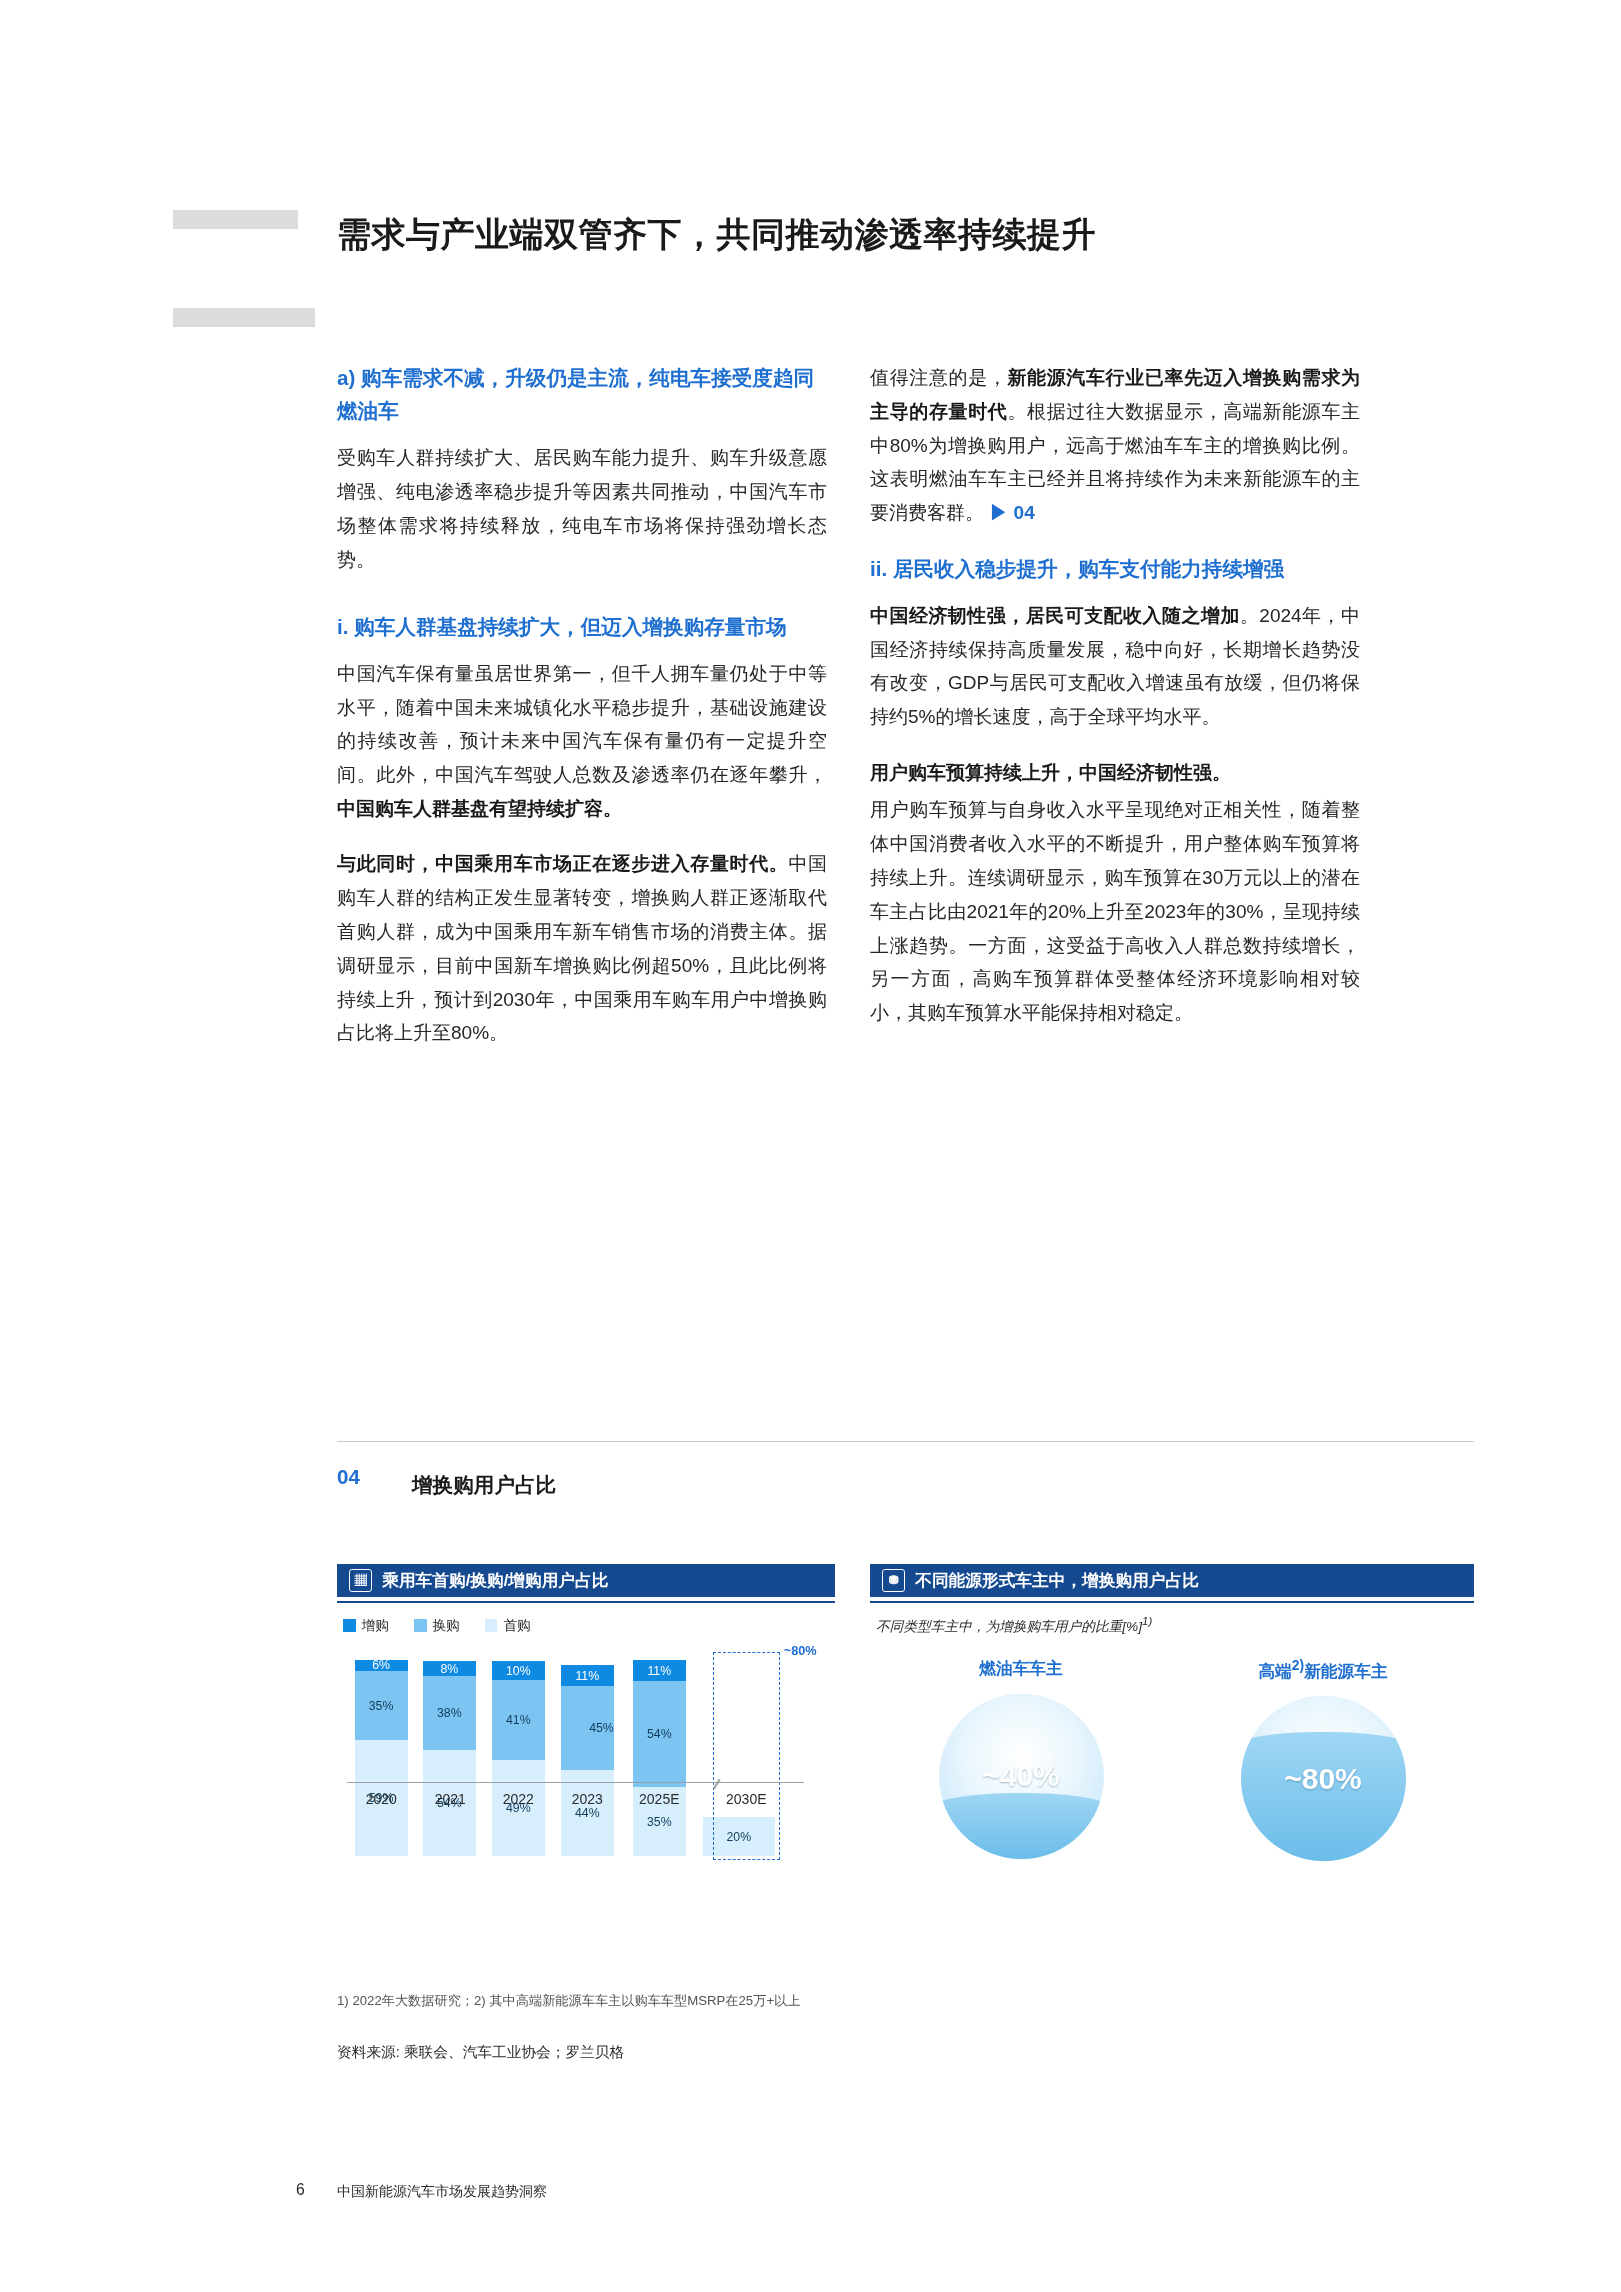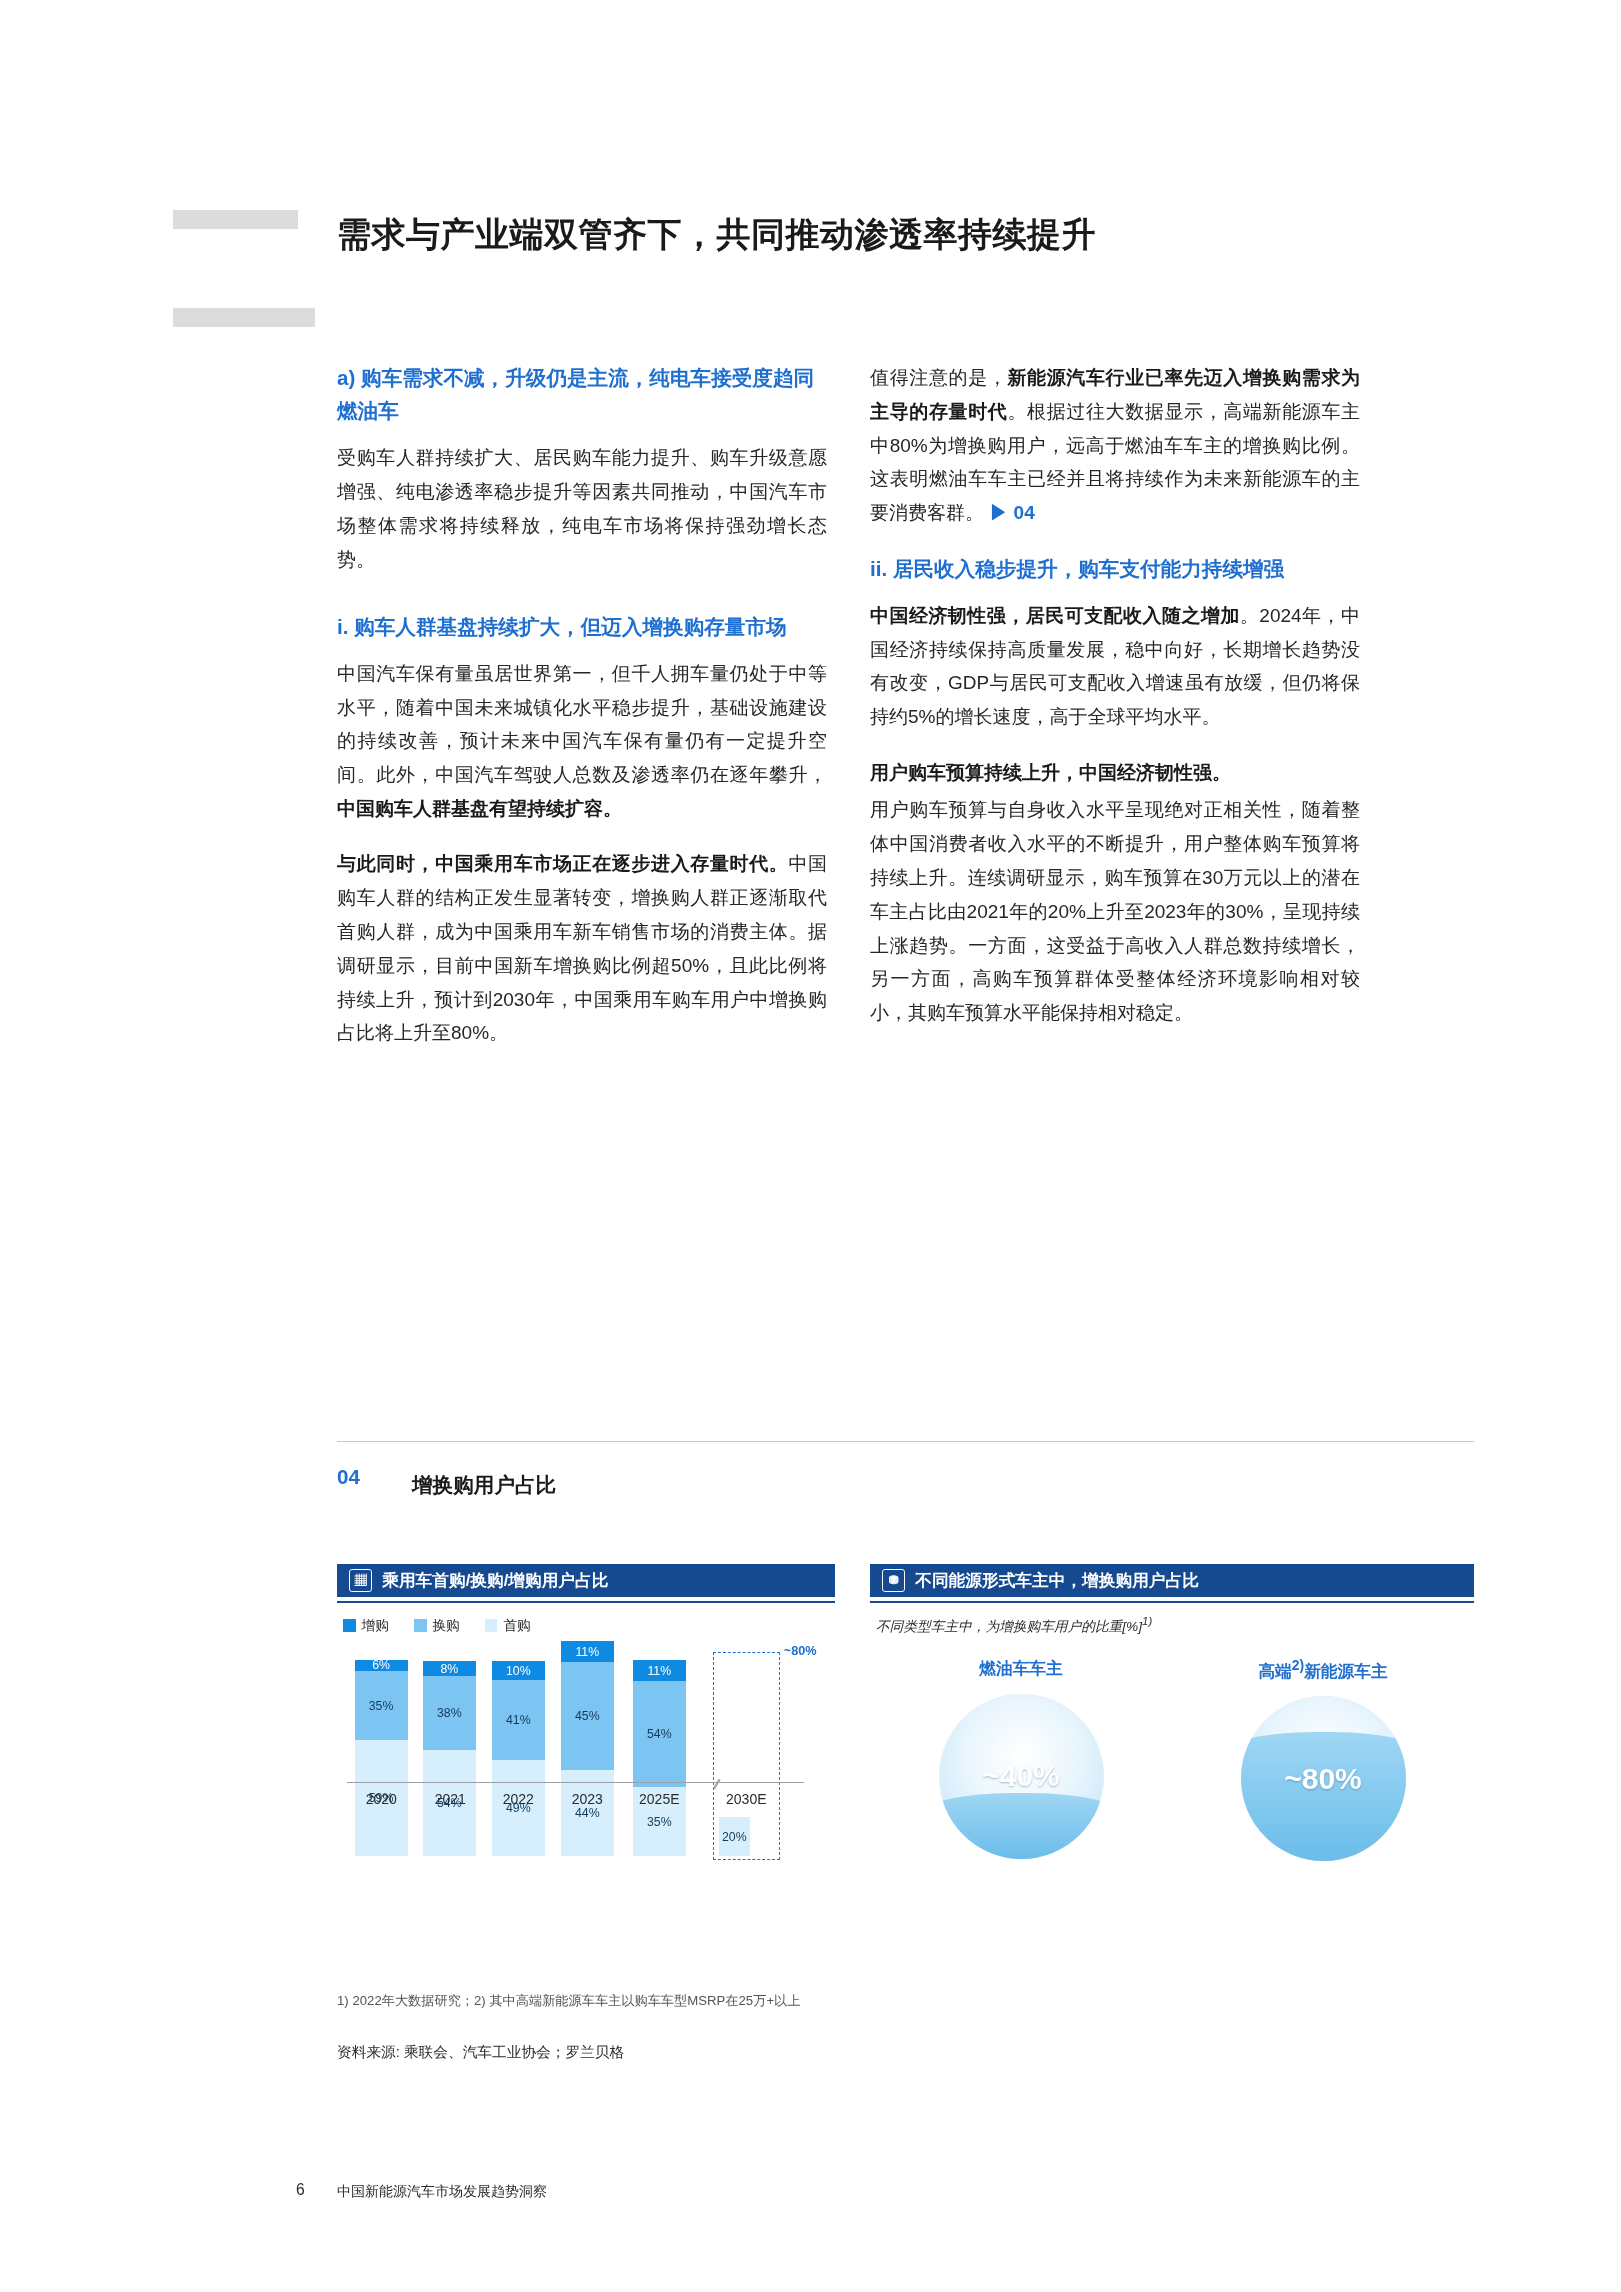--- a/index.html
+++ b/index.html
@@ -395,39 +395,39 @@
             <span>41%</span>
           </div>
           <div class="seg bot" style="height: 96px;">
             <span>49%</span>
           </div>
         </div>
         <div class="bar-group" style="left: 214px; width: 53px;">
           <div class="seg top" style="height: 21.6px;">
             <span>11%</span>
           </div>
-          <div class="seg mid" style="height: 108px;">
+          <div class="seg mid" style="height: 84px; text-align: right;">
             <span>45%</span>
           </div>
           <div class="seg bot" style="height: 86px;">
             <span>44%</span>
           </div>
         </div>
         <div class="bar-group" style="left: 286px; width: 53px;">
           <div class="seg top" style="height: 21.6px;">
             <span>11%</span>
           </div>
           <div class="seg mid" style="height: 106px;">
             <span>54%</span>
           </div>
           <div class="seg bot" style="height: 69px;">
             <span>35%</span>
           </div>
         </div>
-        <div class="bar-group" style="left: 372px; width: 31px;">
+        <div class="bar-group" style="left: 356px; width: 72px;">
           <div class="seg bot" style="height: 39px;">
             <span>20%</span>
           </div>
         </div>
         <div class="dashbox" style="left: 366px; bottom: -3.9px; width: 67px; height: 208px;"></div>
         <div class="dash-label" style="left: 437px; bottom: 198px;">~80%</div>
       </div>
     <div class="axis"></div>
     <div class="axis-break">//</div>
     <div class="xlabels" id="xlabels">

